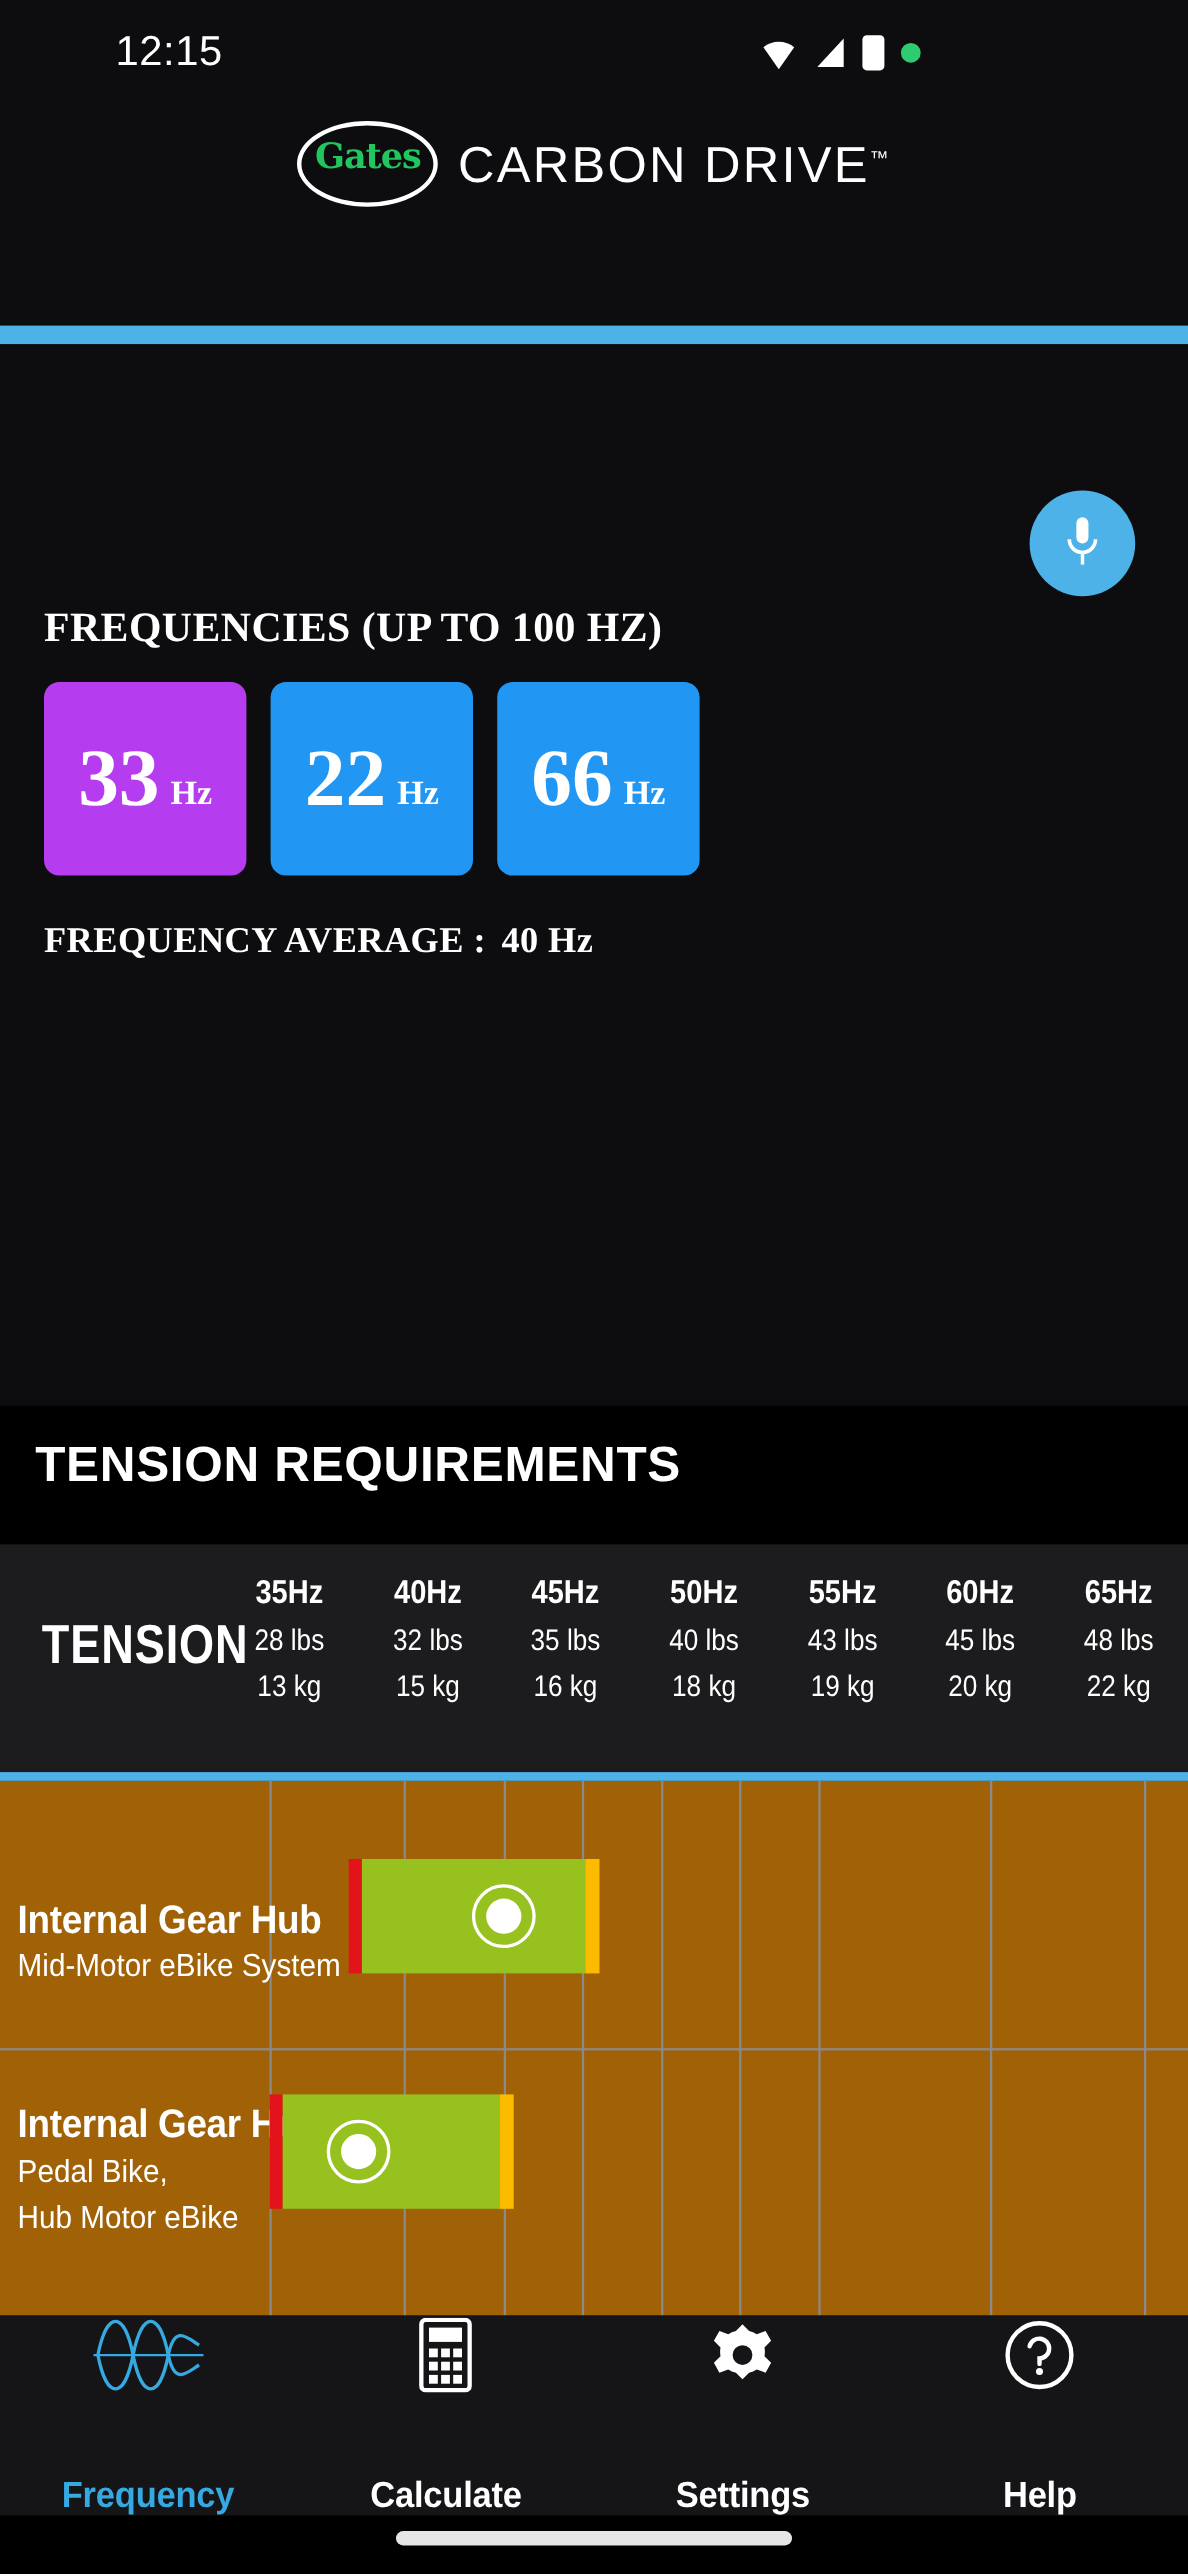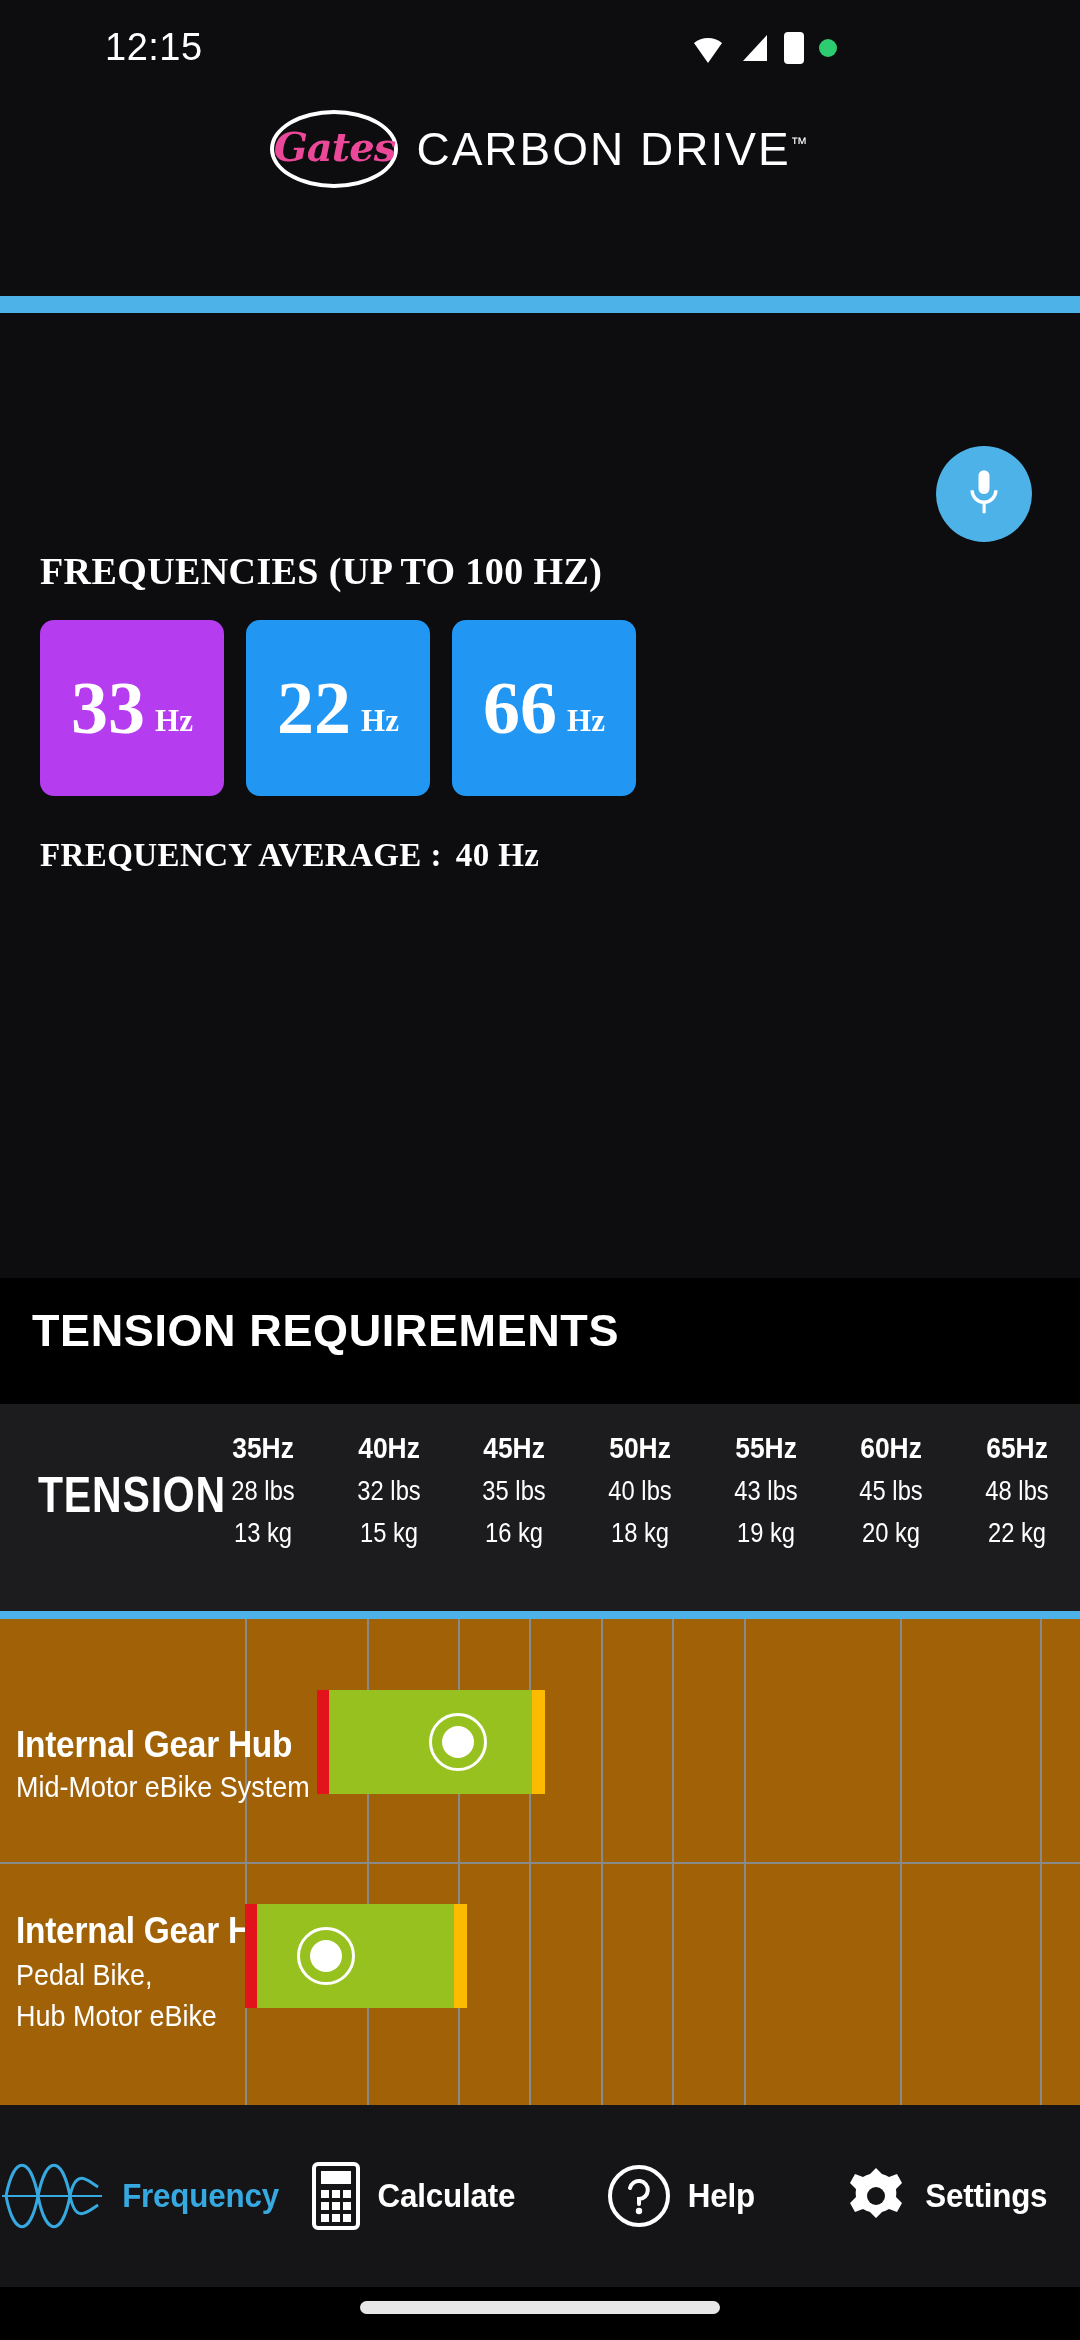--- a/index.html
+++ b/index.html
@@ -18,21 +18,21 @@
   .ic-sig{width:30px;height:30px;}
   .ic-bat{width:20px;height:32px;background:#fff;border-radius:4px;}
   .ic-dot{width:18px;height:18px;border-radius:50%;background:#2ecc71;}
 
   
   .logoheader{position:absolute;top:92px;left:0;width:1080px;height:204px;background:#0d0d0f;}
   .logowrap{position:absolute;left:0;right:0;top:18px;display:flex;align-items:center;justify-content:center;gap:18px;}
   .gates-oval{position:relative;width:128px;height:78px;}
   .gates-oval .ring{position:absolute;inset:0;border:4px solid #fff;border-radius:50%;}
   .gates-script{position:absolute;left:0;right:0;top:13px;text-align:center;
-     font-family:"DejaVu Serif", serif;font-style:italic;font-size:40px;font-weight:700;color:#ec4899;letter-spacing:-1px;}
+     font-family:"DejaVu Serif", serif;font-size:32px;font-weight:700;color:#22c55e;letter-spacing:-1px;}
   .cdtext{font-family:"Liberation Sans", sans-serif;font-size:46px;letter-spacing:2px;color:#fff;font-weight:400;}
   .cdtext .tm{font-size:17px;vertical-align:super;}
 
   
   .bluebar{position:absolute;left:0;width:1080px;height:17px;background:#4db2e8;}
   .bluebar.top{top:296px;}
 
   
   .freqpanel{position:absolute;top:313px;left:0;width:1080px;height:965px;background:#0d0d0f;font-family:Liberation Serif, serif;}
   .mic-fab{position:absolute;right:48px;top:133px;width:96px;height:96px;border-radius:50%;
@@ -79,21 +79,21 @@
   .bar .cap-r{position:absolute;right:0;top:0;bottom:0;width:13px;background:#fdbb00;}
   .bar .body{position:absolute;left:12px;right:13px;top:0;bottom:0;background:#96c11f;}
   .bar .marker{position:absolute;top:50%;transform:translate(-50%,-50%);
      width:52px;height:52px;border-radius:50%;border:3px solid #fff;
      display:flex;align-items:center;justify-content:center;}
   .bar .marker i{width:32px;height:32px;border-radius:50%;background:#fff;display:block;}
 
   
   .navbar{position:absolute;top:2105px;left:0;width:1080px;height:182px;background:#151517;}
   .navitems{position:absolute;inset:0;display:flex;}
-  .navitem{flex:1;display:flex;flex-direction:row;align-items:center;justify-content:center;gap:14px;}
+  .navitem{flex:1;display:flex;flex-direction:column;align-items:center;justify-content:space-between;gap:14px;}
   .navitem .lbl{font-size:33px;font-weight:700;letter-spacing:-.2px;transform:scaleX(.95);}
   .navitem.active .lbl{color:#36a9e1;}
   .navitem .ico{height:72px;display:flex;align-items:center;justify-content:center;}
 
   .gesture{position:absolute;left:50%;transform:translateX(-50%);bottom:26px;
      width:360px;height:13px;border-radius:7px;background:#e6e6e6;}
   .navbottom{position:absolute;top:2287px;left:0;width:1080px;height:53px;background:#000;}
 </style>
 </head>
 <body>
@@ -277,39 +277,39 @@
             <rect x="9" y="52" width="8" height="8" fill="#fff"></rect>
             <rect x="20" y="52" width="8" height="8" fill="#fff"></rect>
             <rect x="31" y="52" width="8" height="8" fill="#fff"></rect>
           </svg>
         </div>
         <div class="lbl">Calculate</div>
       </div>
 
       <div class="navitem">
         <div class="ico">
+          <svg width="64" height="64" viewBox="0 0 64 64">
+            <path fill="#fff" d="M32 4 l6 6 a23 23 0 0 1 7 3 l8-3 5 9 -6 6 a23 23 0 0 1 0 8 l6 6 -5 9 -8-3 a23 23 0 0 1 -7 3 l-6 6 -6-6 a23 23 0 0 1 -7-3 l-8 3 -5-9 6-6 a23 23 0 0 1 0-8 l-6-6 5-9 8 3 a23 23 0 0 1 7-3 z"></path>
+            <circle cx="32" cy="32" r="9" fill="#151517"></circle>
+          </svg>
+        </div>
+        <div class="lbl">Settings</div>
+      </div>
+
+      <div class="navitem">
+        <div class="ico">
           <svg width="66" height="66" viewBox="0 0 66 66">
             <circle cx="33" cy="33" r="29" fill="none" stroke="#fff" stroke-width="4"></circle>
             <path d="M24 25 a9 9 0 1 1 9 11 v5" fill="none" stroke="#fff" stroke-width="4" stroke-linecap="round"></path>
             <circle cx="33" cy="48" r="3.2" fill="#fff"></circle>
           </svg>
         </div>
         <div class="lbl">Help</div>
       </div>
 
-      <div class="navitem">
-        <div class="ico">
-          <svg width="64" height="64" viewBox="0 0 64 64">
-            <path fill="#fff" d="M32 4 l6 6 a23 23 0 0 1 7 3 l8-3 5 9 -6 6 a23 23 0 0 1 0 8 l6 6 -5 9 -8-3 a23 23 0 0 1 -7 3 l-6 6 -6-6 a23 23 0 0 1 -7-3 l-8 3 -5-9 6-6 a23 23 0 0 1 0-8 l-6-6 5-9 8 3 a23 23 0 0 1 7-3 z"></path>
-            <circle cx="32" cy="32" r="9" fill="#151517"></circle>
-          </svg>
-        </div>
-        <div class="lbl">Settings</div>
-      </div>
-
     </div>
   </div>
 
   <div class="navbottom">
     <div class="gesture"></div>
   </div>
 
 </div>
 
 </body></html>

